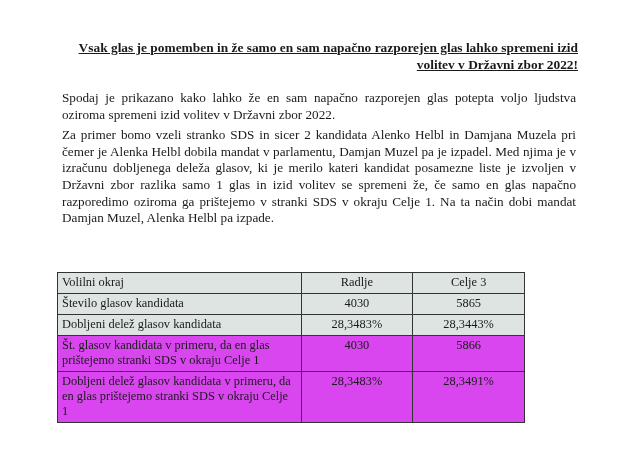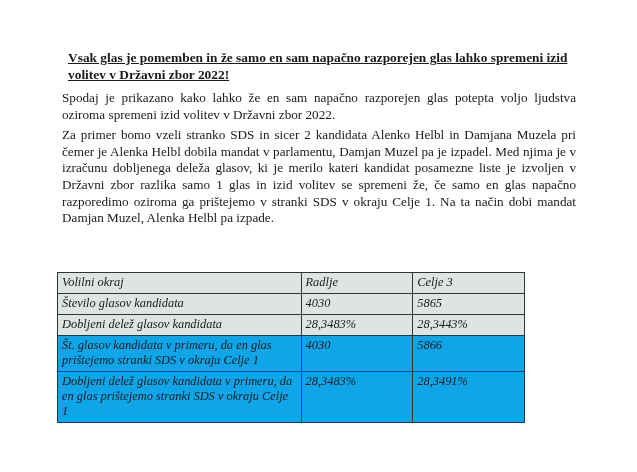--- a/index.html
+++ b/index.html
@@ -4,41 +4,41 @@
   <style>
     html, body { margin: 0; padding: 0; background: #ffffff; }
     body {
       width: 637px; height: 472px; overflow: hidden; position: relative;
       font-family: "Liberation Serif", "DejaVu Serif", serif;
       color: #1a1a1a;
     }
     .title {
       position: absolute; left: 58px; top: 39px; width: 520px;
       font-weight: bold; text-decoration: underline;
-      font-size: 13.4px; line-height: 17px; margin: 10px;
+      font-size: 13.4px; line-height: 17px; margin: 0; text-align: right;
     }
     .body-text {
       position: absolute; left: 58px; top: 86px; width: 522px;
       font-size: 13.2px; line-height: 16.6px;
     }
     .body-text p { margin: 4px; text-align: justify; }
     table.results {
       position: absolute; left: 57px; top: 272px; width: 468px;
       border-collapse: collapse;
-      font-size: 12.4px; line-height: 15px; font-style: italic;
+      font-size: 12.4px; line-height: 15px;
     }
     table.results td {
       border: 1px solid #333;
       padding: 2px 4px 3px 4px;
       vertical-align: top;
     }
     table.results td.label { width: 260px; text-align: left; }
-    table.results td.val { width: 110px; text-align: left; }
+    table.results td.val { width: 110px; text-align: center; }
     tr.grey td { background: #dde4e1; }
-    tr.pink td { background: #0ea5e9; }
+    tr.pink td { background: #d946ef; }
     tr.tall td { height: 30px; }
   </style>
 </head>
 <body>
 
 <h1 class="title">Vsak glas je pomemben in že samo en sam napačno razporejen glas lahko spremeni izid volitev v Državni zbor 2022!</h1>
 
 <div class="body-text">
   <p>Spodaj je prikazano kako lahko že en sam napačno razporejen glas potepta voljo ljudstva oziroma spremeni izid volitev v Državni zbor 2022.</p>
   <p>Za primer bomo vzeli stranko SDS in sicer 2 kandidata Alenko Helbl in Damjana Muzela pri čemer je Alenka Helbl dobila mandat v parlamentu, Damjan Muzel pa je izpadel. Med njima je v izračunu dobljenega deleža glasov, ki je merilo kateri kandidat posamezne liste je izvoljen v Državni zbor razlika samo 1 glas in izid volitev se spremeni že, če samo en glas napačno razporedimo oziroma ga prištejemo v stranki SDS v okraju Celje 1. Na ta način dobi mandat Damjan Muzel, Alenka Helbl pa izpade.</p>

